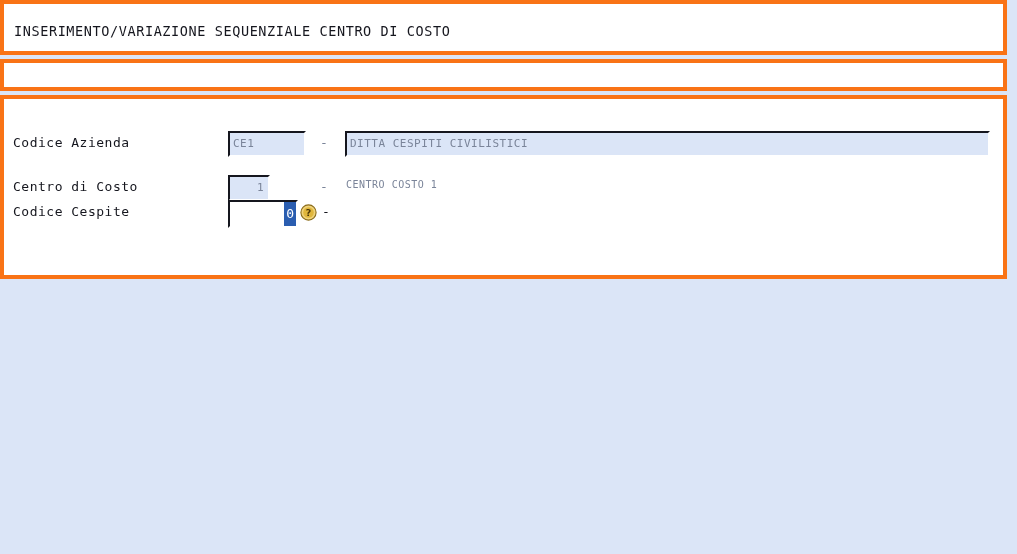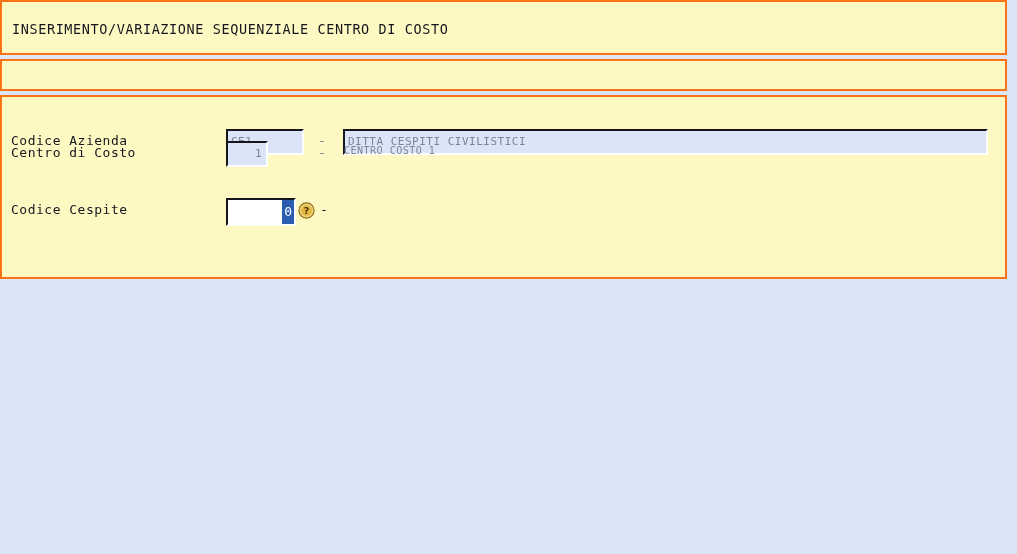--- a/index.html
+++ b/index.html
@@ -16,22 +16,22 @@
     color: #1a1a2e;
     overflow: hidden;
     position: relative;
   }
 
   
   .panel {
     position: absolute;
     left: 0;
     width: 1007px;
-    background: #fef9c3;
-    border: 2px solid #f97316;
+    background: #ffffff;
+    border: 4px solid #f97316;
     box-sizing: border-box;
   }
 
   
   #titlebar {
     top: 0;
     height: 55px;
   }
   #title-text {
     position: absolute;
@@ -55,21 +55,21 @@
     height: 184px;
   }
 
   .form-row {
     position: absolute;
     left: 0;
     width: 100%;
     height: 26px;
   }
   #row-azienda { top: 32px; padding-left: 36px; }
-  #row-centro  { top: 44px; }
+  #row-centro  { top: 76px; }
   #row-cespite { top: 101px; }
 
   .field-label {
     position: absolute;
     left: 9px;
     top: 4px;
     font-size: 13px;
     letter-spacing: 0.5px;
     color: #15161e;
     white-space: pre;

